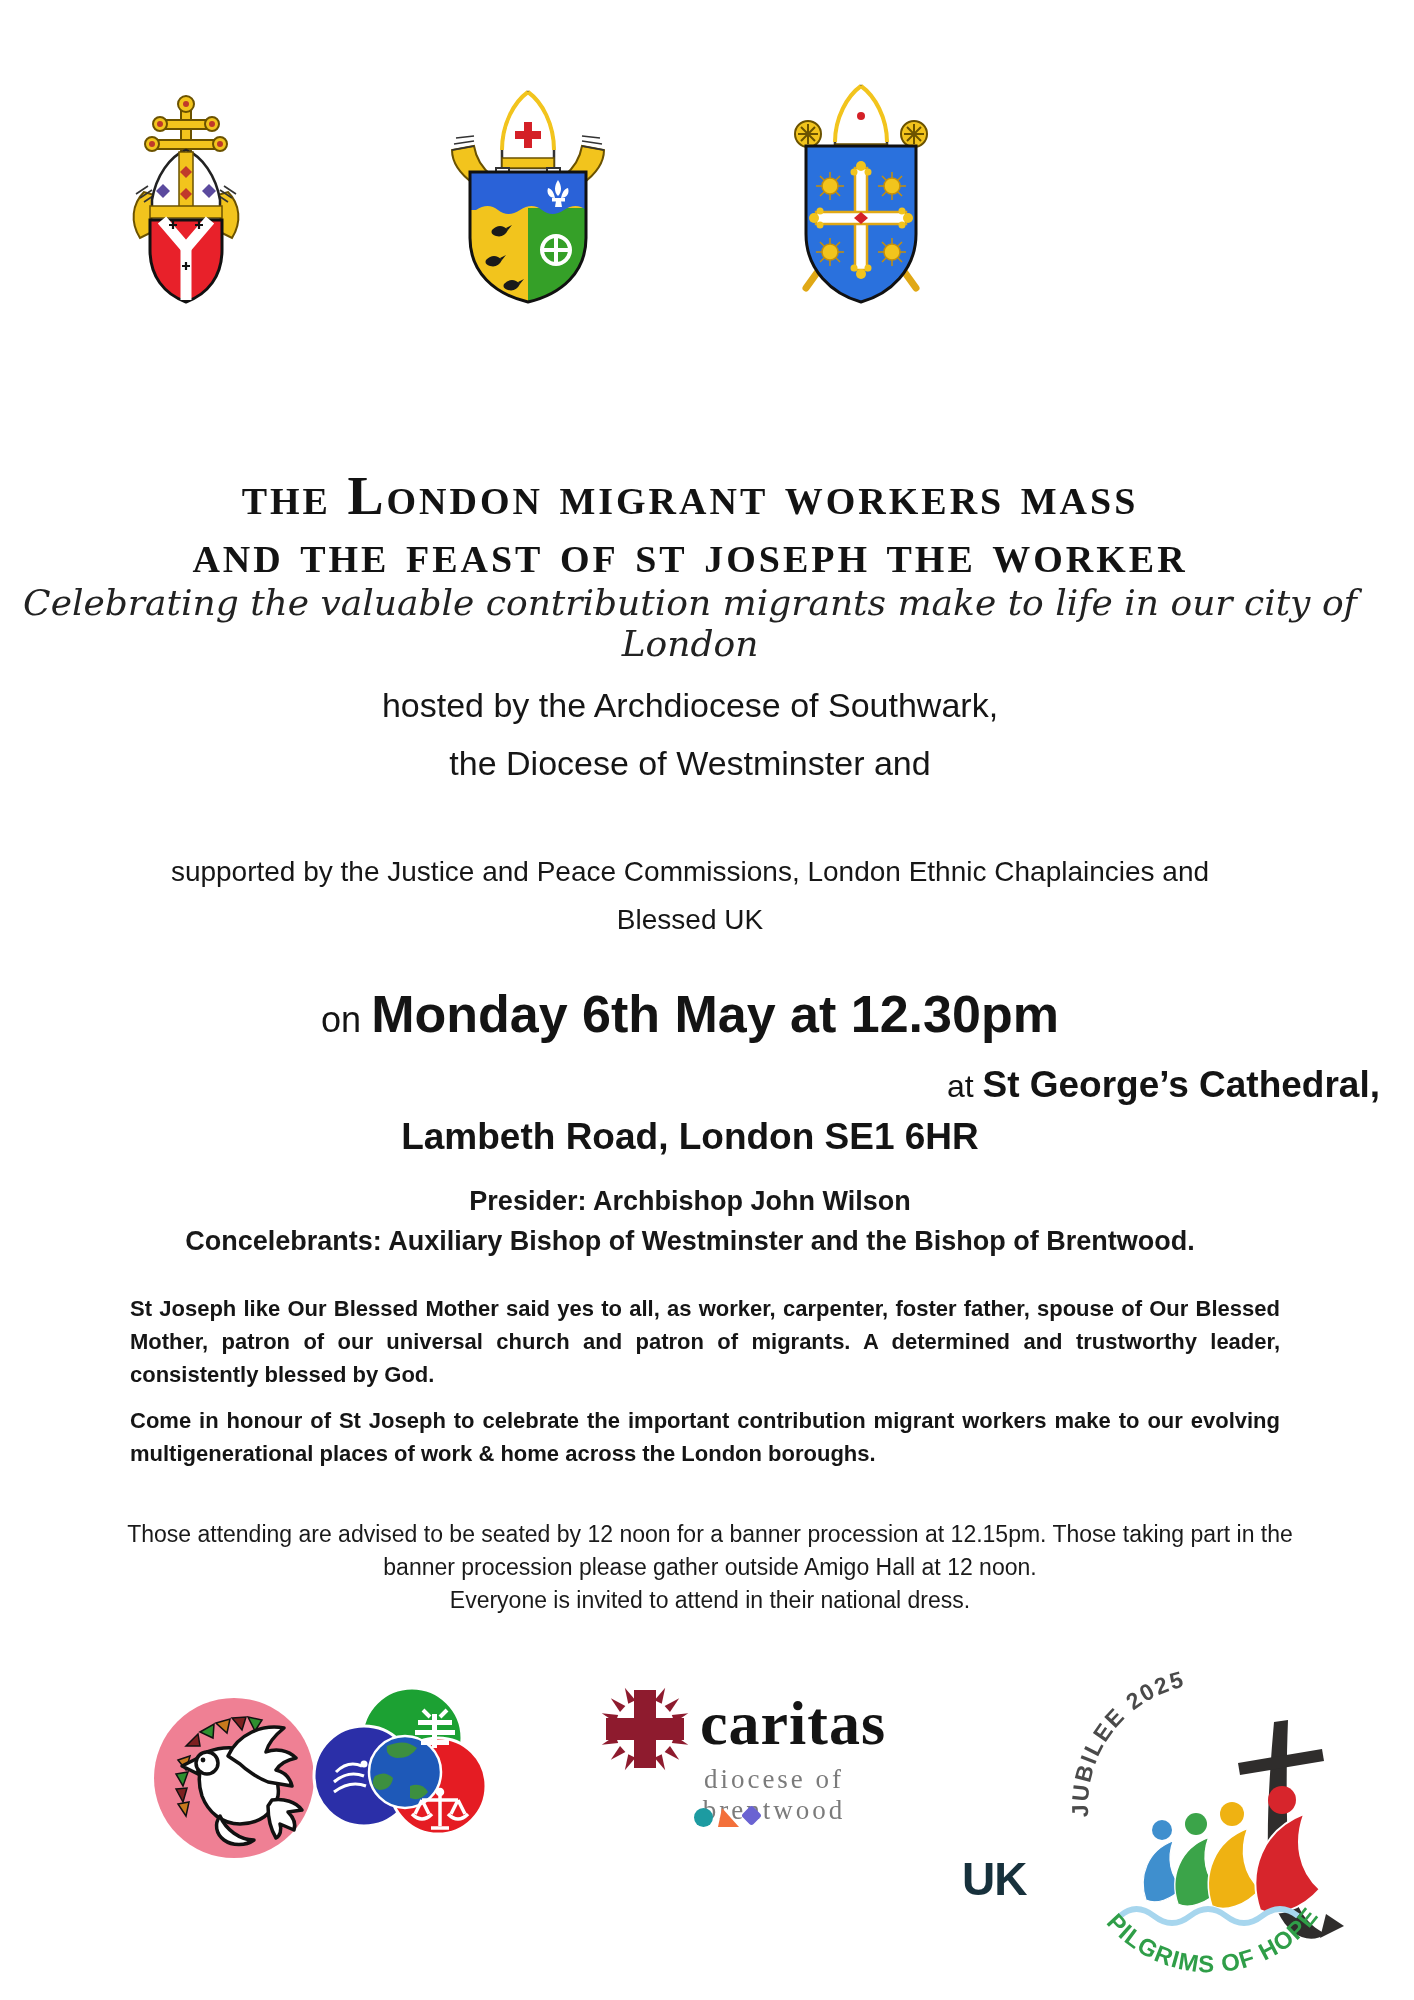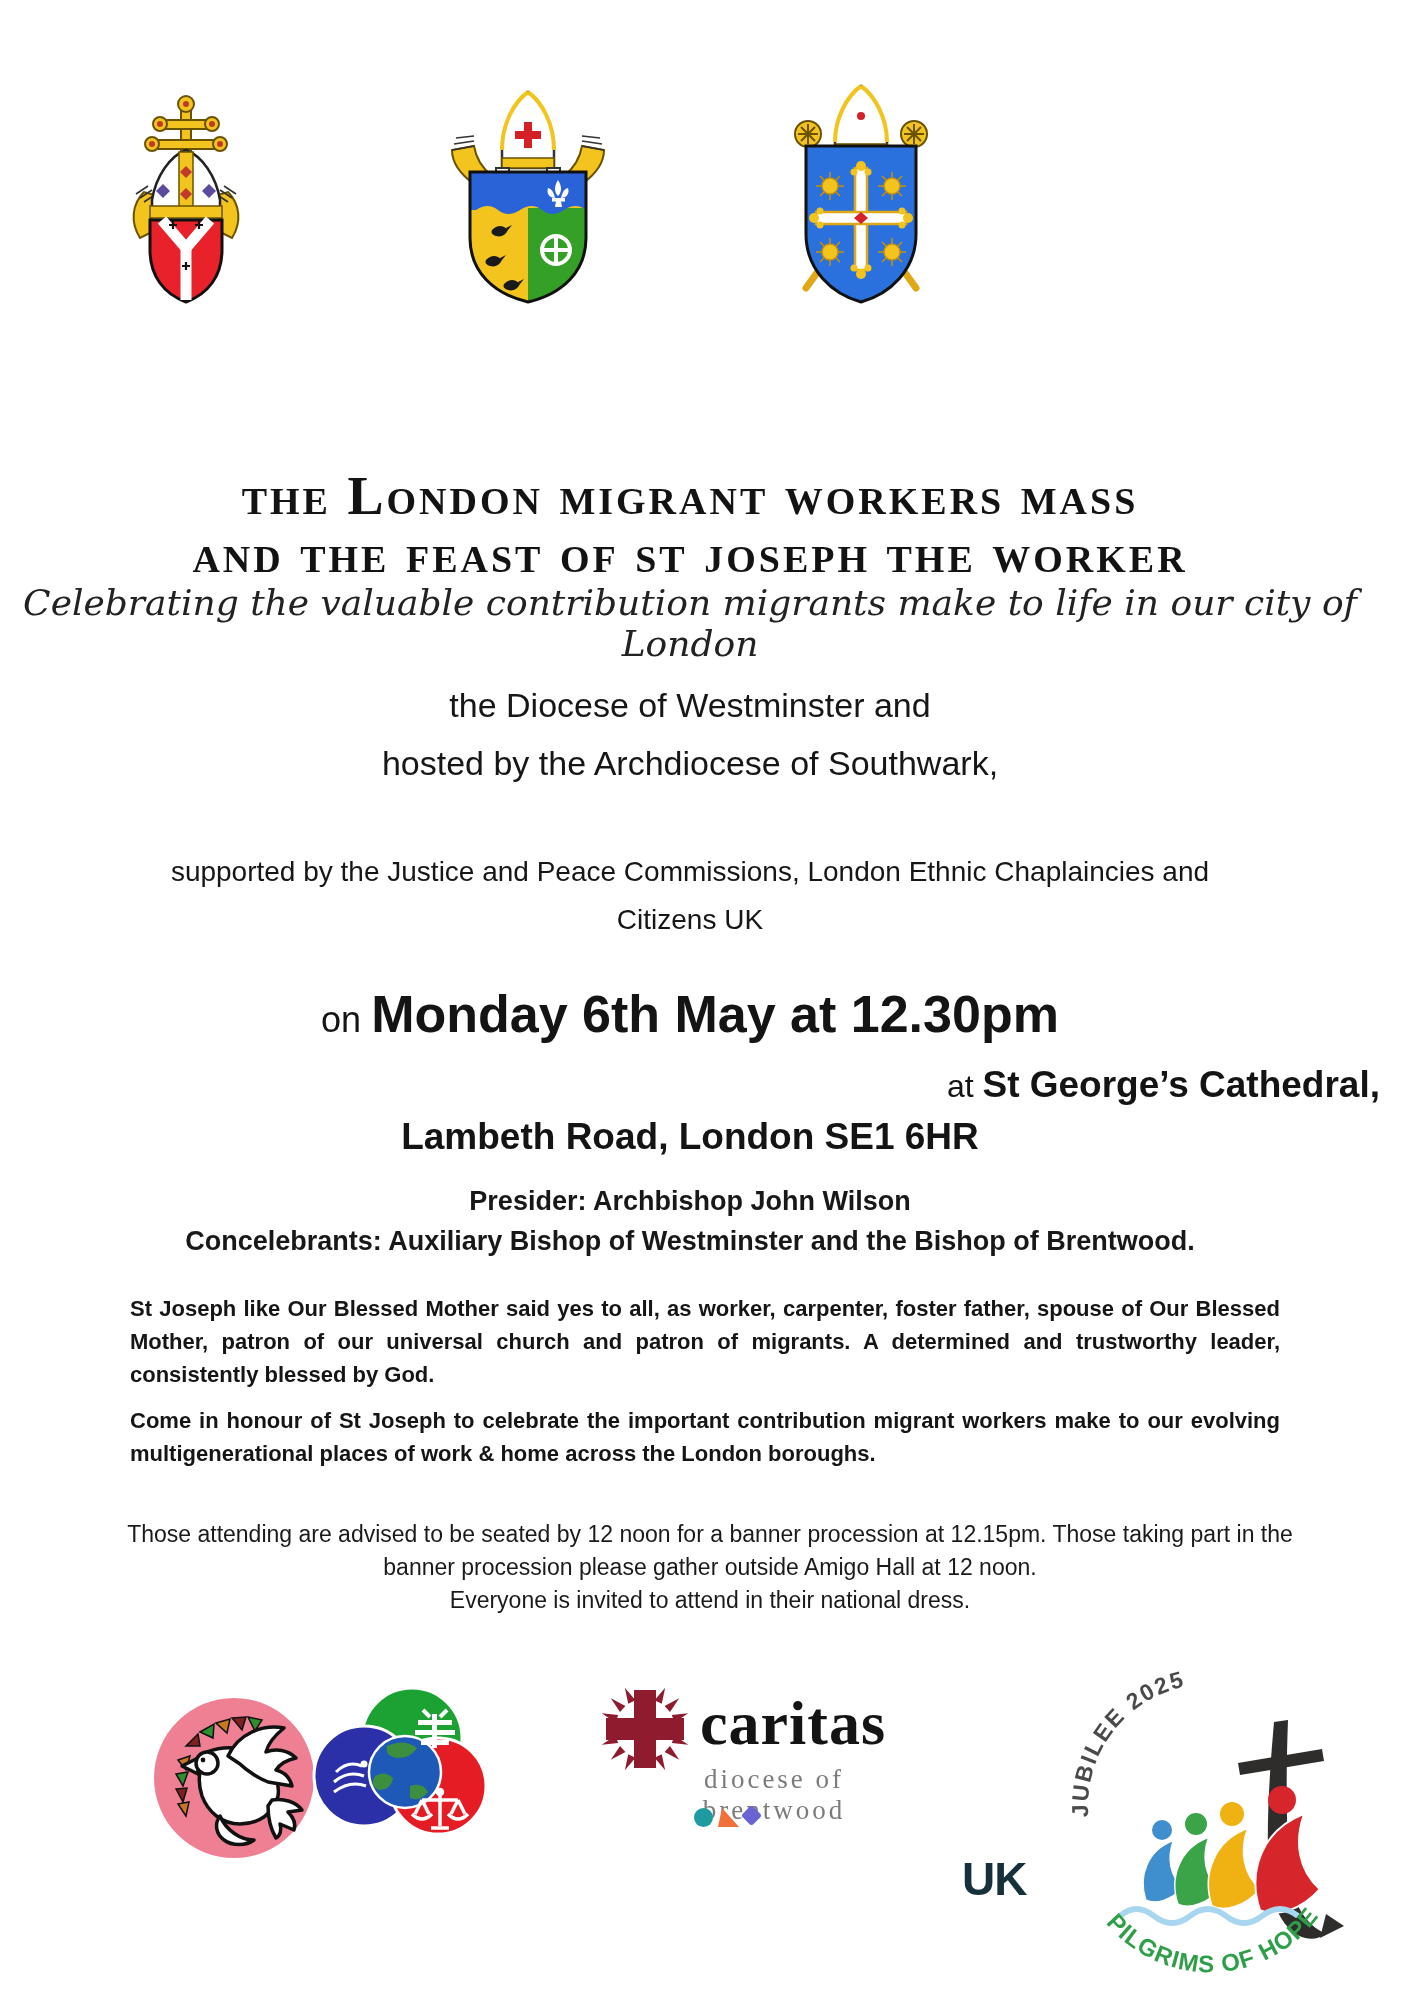--- a/index.html
+++ b/index.html
@@ -230,26 +230,26 @@
           <path d="M126,154 v6 M126,176 v6 M112,168 h6 M134,168 h6 M116,158 l4,4 M136,158 l-4,4 M116,178 l4,-4 M136,178 l-4,-4"></path>
         </g>
     </g>
   </svg>
 
   <div class="abs title-line" style="top:438px">the London migrant workers mass</div>
   <div class="abs title-line" style="top:496px">and the feast of st joseph the worker</div>
   <div class="abs tagline" style="top:582px">Celebrating the valuable contribution migrants make to life in our city of London</div>
 
   <div class="abs hosted" style="top:676px">
+    <div>hosted by the Archdiocese of Southwark,</div>
     <div>the Diocese of Westminster and</div>
-    <div>hosted by the Archdiocese of Southwark,</div>
   </div>
   <div class="abs supported" style="top:848px">
     <div>supported by the Justice and Peace Commissions, London Ethnic Chaplaincies and</div>
-    <div>Citizens UK</div>
+    <div>Blessed UK</div>
   </div>
 
   <div class="abs dateline" style="top:984px">
     <span>on </span><b>Monday 6th May at 12.30pm</b>
   </div>
   <div class="abs venueline" style="top:1064px">
     <span>at </span><b>St George’s Cathedral,</b>
   </div>
   <div class="abs addressline" style="top:1116px">Lambeth Road, London SE1 6HR</div>
 

